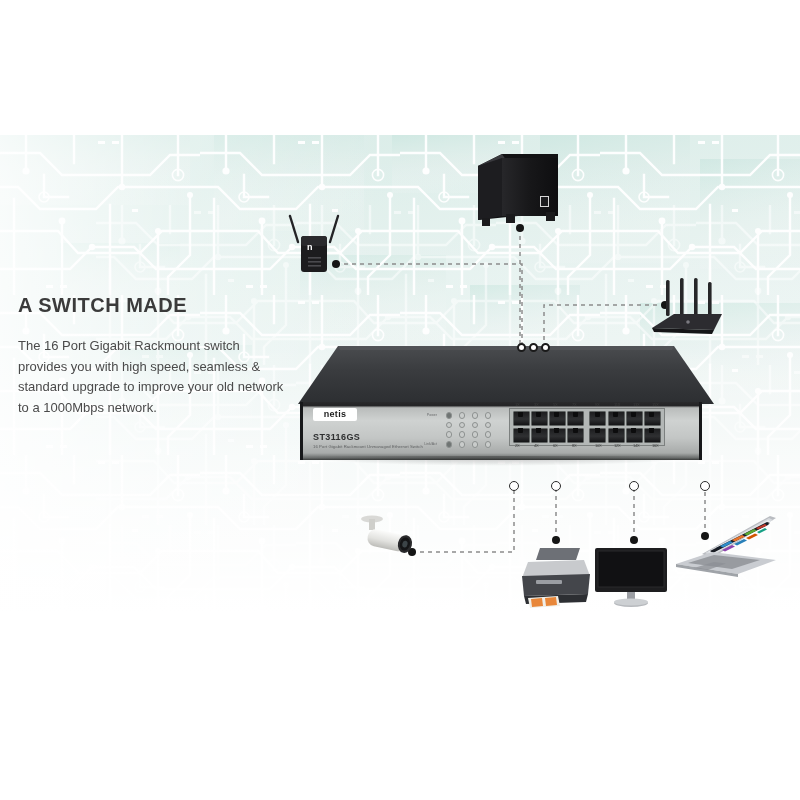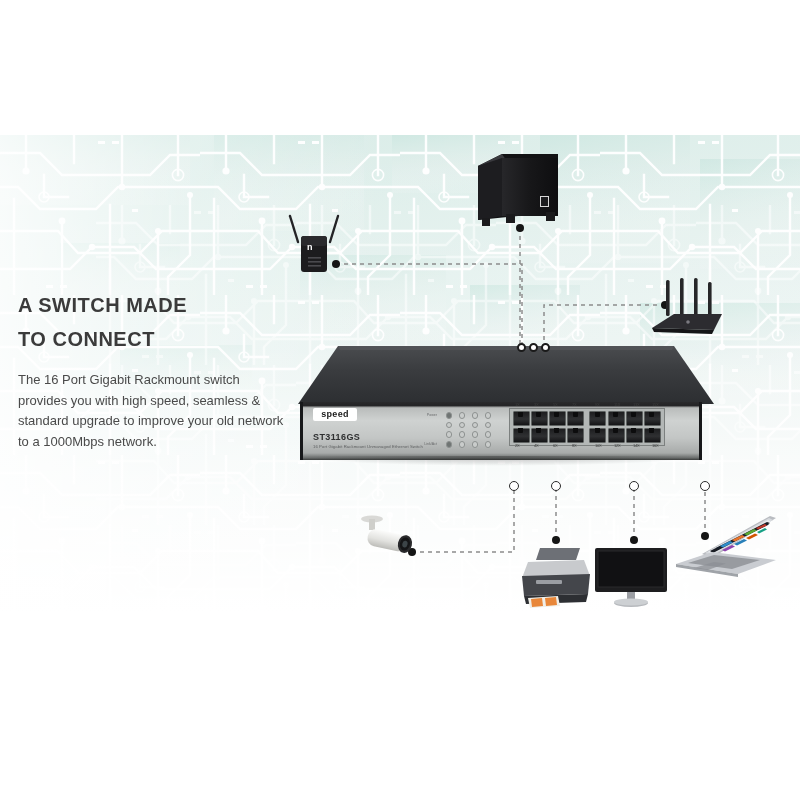--- a/index.html
+++ b/index.html
@@ -170,21 +170,21 @@
           <stop offset="0%" stop-color="#4a4c4f"></stop>
           <stop offset="42%" stop-color="#3a3c3f"></stop>
           <stop offset="100%" stop-color="#2c2e31"></stop>
         </linearGradient>
       </defs>
       <polygon points="56,2 392,2 432,60 16,60" fill="url(#topg)"></polygon>
       <polygon points="56,2 392,2 390,6 58,6" fill="#5a5c60" opacity="0.5"></polygon>
     </svg>
 
     <div class="sw-face">
-      <div class="logo">speed</div>
+      <div class="logo">netis</div>
       <div class="model">ST3116GS</div>
       <div class="subcap">16 Port Gigabit Rackmount Unmanaged Ethernet Switch</div>
 
       <div class="ledgrid">
         <div class="ledrow">
           <span class="ledlabel">Power</span>
           <span class="led solid"></span>
           <span class="led"></span>
           <span class="led"></span>
           <span class="led"></span>
@@ -414,18 +414,17 @@
       <polygon points="4,54 40,42 104,50 66,64" fill="#c9ccd1"></polygon>
       <polygon points="4,54 66,64 66,67 4,57" fill="#9fa3a8"></polygon>
       <polygon points="16,53 42,45 88,50 60,59" fill="#6f7378" opacity="0.55"></polygon>
       <polygon points="22,58 42,52 54,53.5 36,60" fill="#8b8f94" opacity="0.7"></polygon>
     </svg>
   </div>
 
   <div id="textblock">
     <h1 class="headline">
       <span>A SWITCH MADE</span><br>
-      <span>TO CONNECT</span>
     </h1>
     <p class="body">The 16 Port Gigabit Rackmount switch provides you with high speed, seamless &amp; standard upgrade to improve your old network to a 1000Mbps network.</p>
   </div>
 
 </div>
 
 </body></html>

